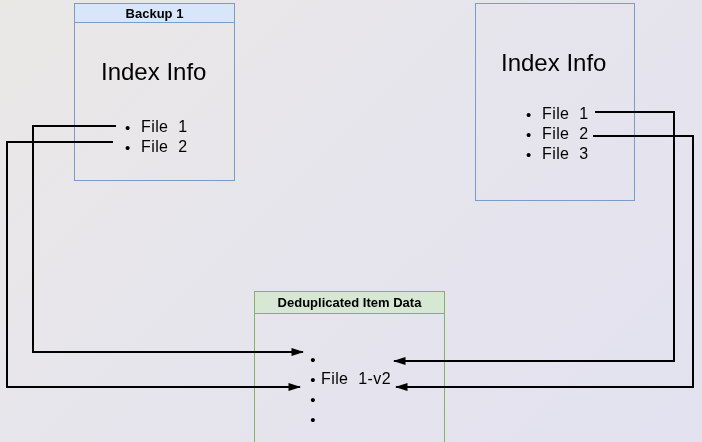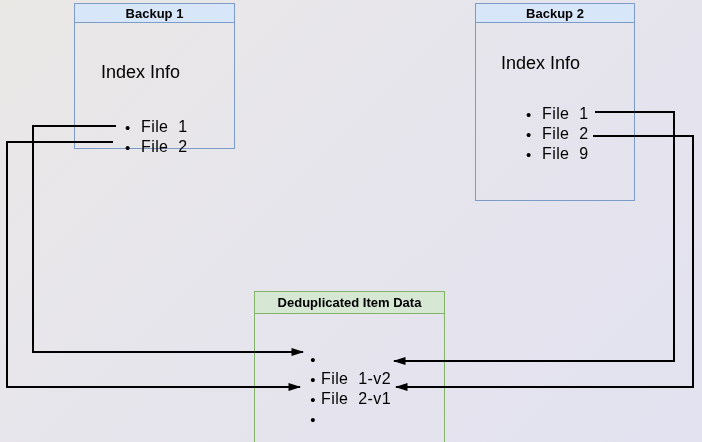--- a/index.html
+++ b/index.html
@@ -21,38 +21,38 @@
     height: 442px;
     background: linear-gradient(135deg, #eae8e5 0%, #e6e5ec 45%, #e2e2f0 100%);
   }
   .box {
     position: absolute;
     border: 1.5px solid;
     background: transparent;
   }
   .box.blue { border-color: var(--blue_border); }
   .box.green { border-color: var(--green_border); }
-  #backup1 { left: 74px;  top: 3px;   width: 161px; height: 146px; }
+  #backup1 { left: 74px;  top: 3px;   width: 161px; height: 178px; }
   #backup2 { left: 475px; top: 3px;   width: 160px; height: 198px; }
   #dedup   { left: 254px; top: 291px; width: 191px; height: 178px; text-align: center; }
 
   .box-header {
     display: flex;
     align-items: center;
     justify-content: center;
     font-weight: bold;
     font-size: 13px;
     border-bottom: 1.5px solid;
   }
   .blue .box-header { background: var(--blue_fill); border-bottom-color: var(--blue_border); height: 19px; }
   .green .box-header { background: var(--green_fill); border-bottom-color: var(--green_border); height: 22px; }
 
   .subtitle {
     position: absolute;
-    font-size: 18px;
+    font-size: 24px;
     line-height: 22px;
     white-space: nowrap;
   }
   #backup1 .subtitle { left: 26px; top: 57px; }
   #backup2 .subtitle { left: 25px; top: 48px; }
 
   .file-list {
     position: absolute;
     left: 50px;
     list-style: none;
@@ -99,55 +99,51 @@
         <span>File 1</span>
       </li>
       <li>
         <span class="bullet">•</span>
         <span>File 2</span>
       </li>
     </ul>
   </div>
 
   <div class="box blue" id="backup2">
-    <div class="box-header">
-      <span>Backup 2</span>
-    </div>
     <div class="subtitle">Index Info</div>
     <ul class="file-list">
       <li>
         <span class="bullet">•</span>
         <span>File 1</span>
       </li>
       <li>
         <span class="bullet">•</span>
         <span>File 2</span>
       </li>
       <li>
         <span class="bullet">•</span>
-        <span>File 9</span>
+        <span>File 3</span>
       </li>
     </ul>
   </div>
 
   <div class="box green" id="dedup">
     <div class="box-header">
       <span>Deduplicated Item Data</span>
     </div>
     <ul class="file-list">
       <li>
         <span class="bullet">•</span>
       </li>
       <li>
         <span class="bullet">•</span>
         <span>File 1-v2</span>
       </li>
       <li>
         <span class="bullet">•</span>
-        <span>File 2-v1</span>
       </li>
       <li>
         <span class="bullet">•</span>
       </li>
     </ul>
   </div>
 
   <svg class="arrows" id="arrows" viewBox="0 0 702 442" xmlns="http://www.w3.org/2000/svg">
     <defs>
       <marker id="arrowhead" markerUnits="userSpaceOnUse" markerWidth="14" markerHeight="10" refX="12" refY="4.5" orient="auto">

